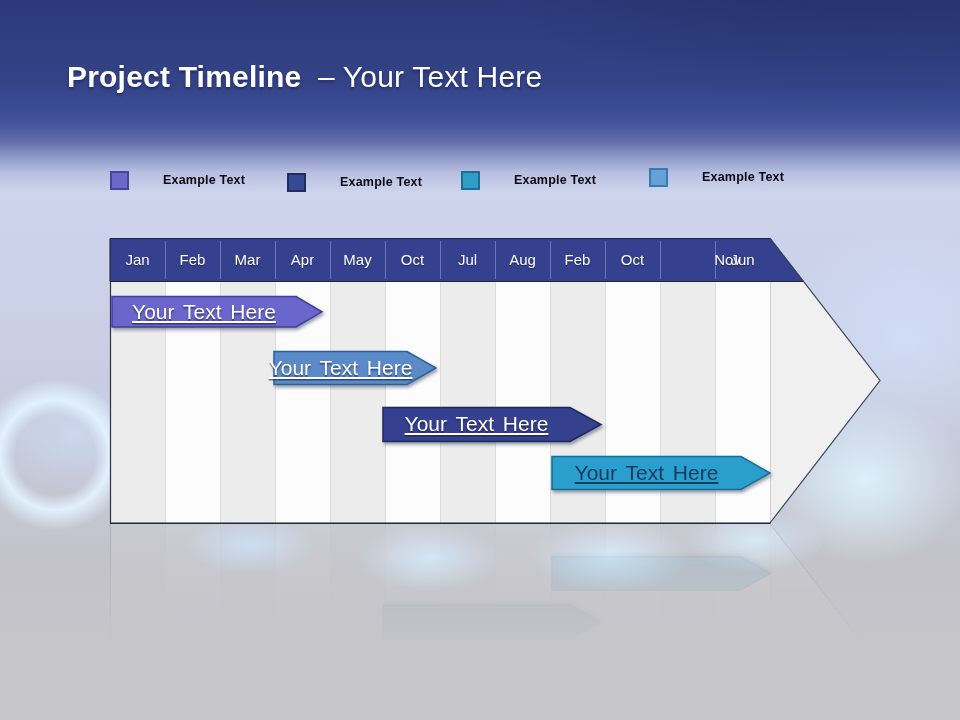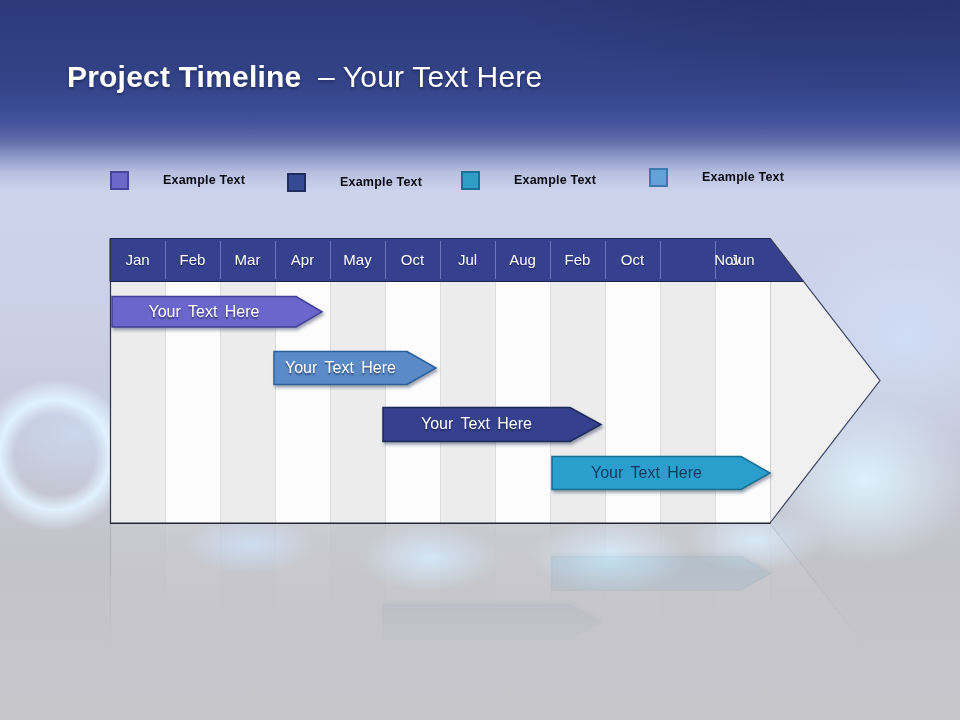--- a/index.html
+++ b/index.html
@@ -92,23 +92,24 @@
     text-shadow: 0 1px 1px rgba(8,12,40,0.55);
     pointer-events: none;
     white-space: nowrap;
   }
 
   .bar-label {
     position: absolute;
     display: flex;
     align-items: center;
     justify-content: center;
-    font-size: 16px;
+    font-size: 21px;
     word-spacing: 3px;
     white-space: nowrap;
+    text-decoration: underline;
   }
   .bar-light { color: #ffffff; text-shadow: 0 1.5px 1.5px rgba(22,26,64,0.6); }
   .bl1 { left: 112px; top: 296px; width: 184px; height: 31px; }
   .bl2 { left: 274px; top: 351px; width: 133px; height: 33px; }
   .bl3 { left: 383px; top: 407px; width: 187px; height: 34px; }
   .bl4 { left: 552px; top: 456px; width: 189px; height: 33px; color: #123a5e; }
 </style>
 </head>
 <body>
 

